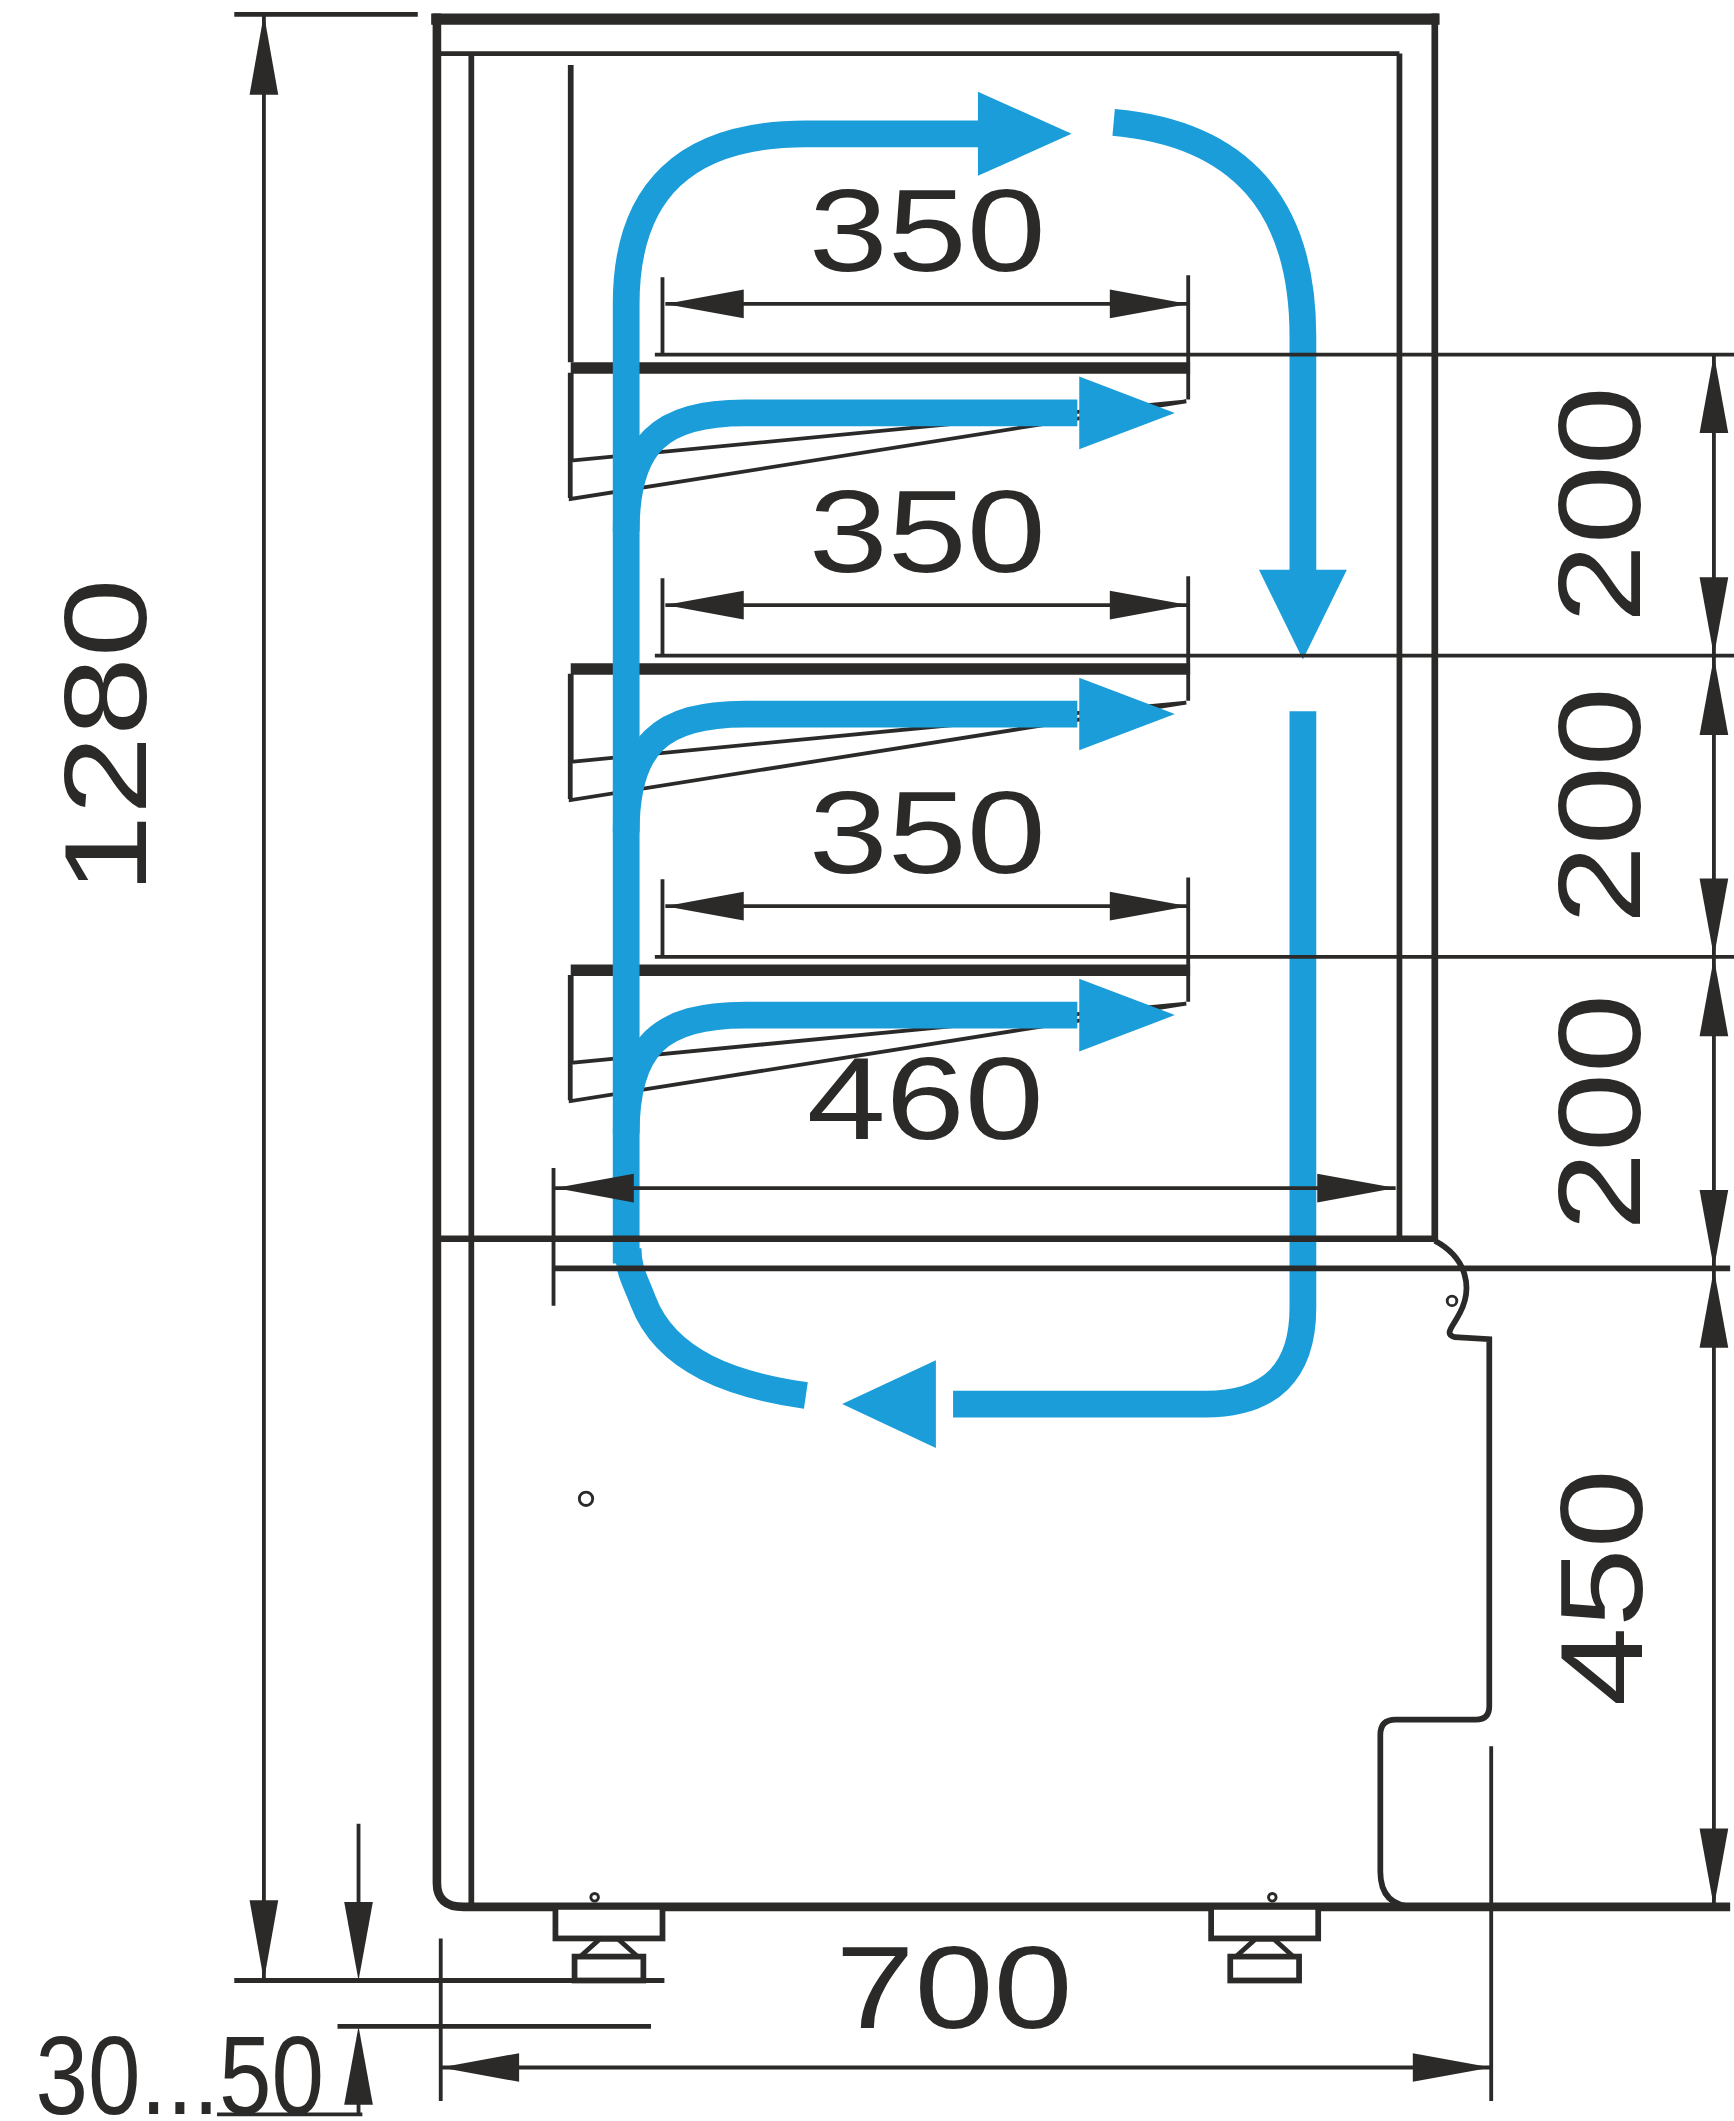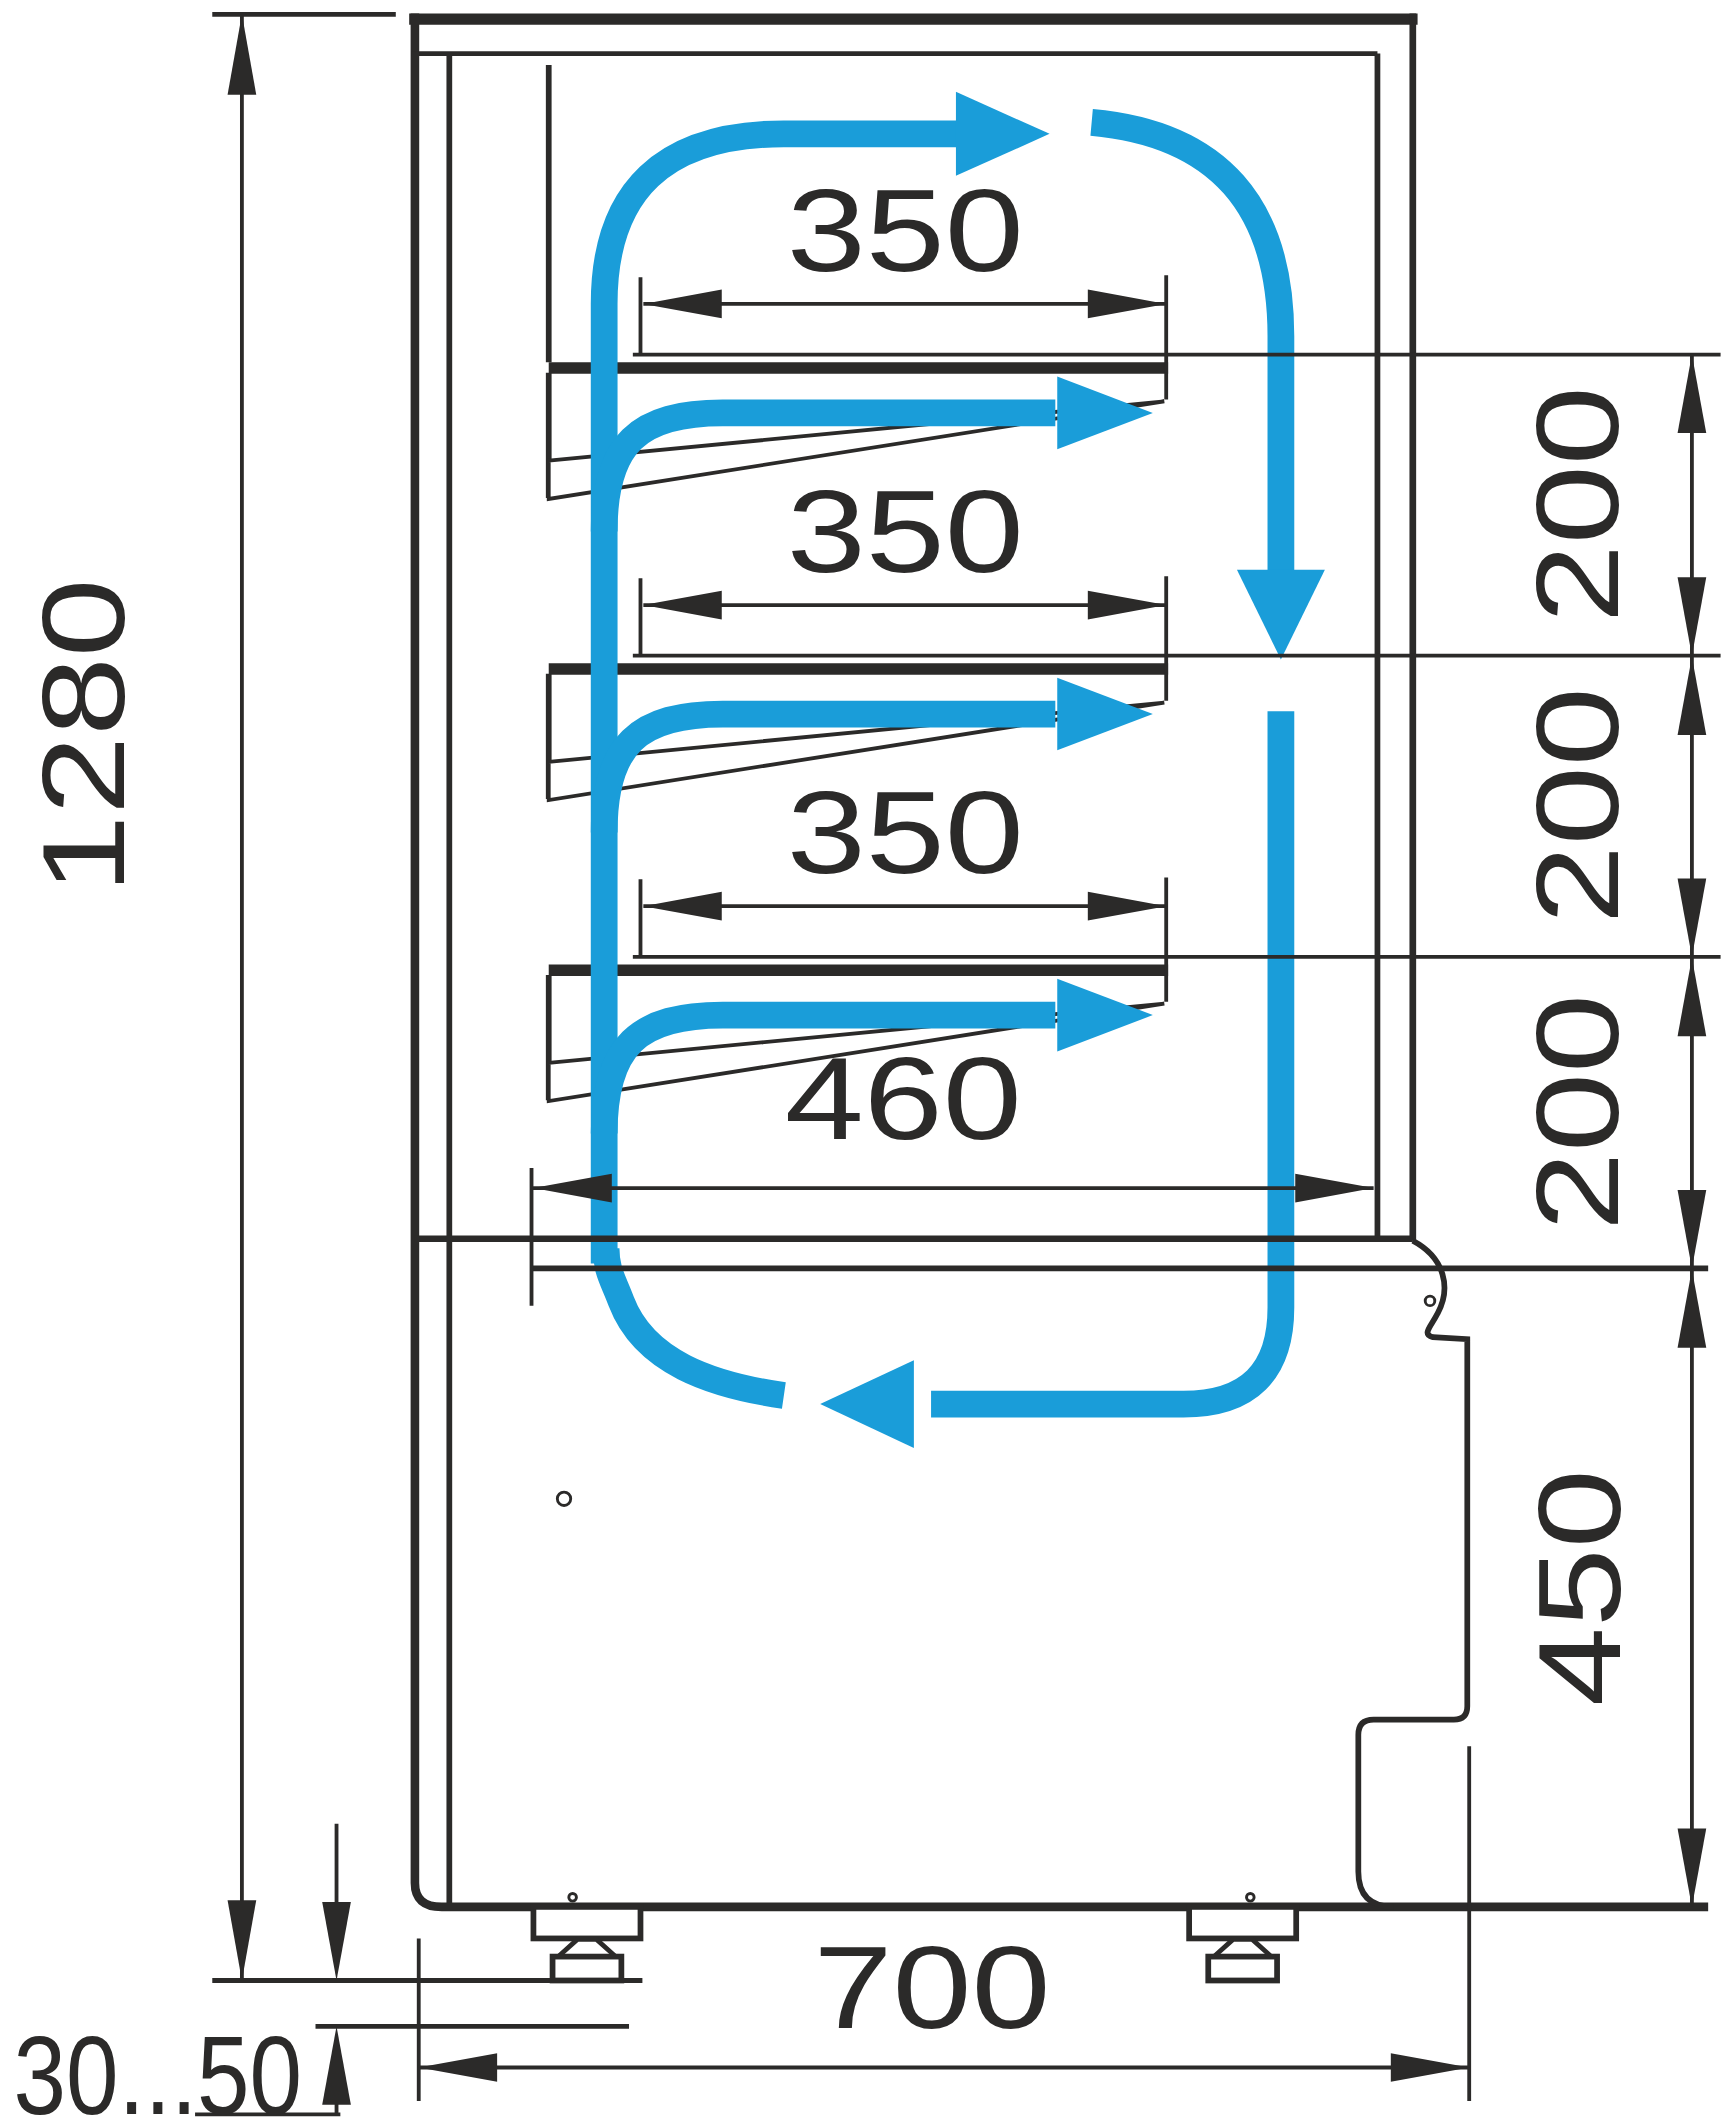--- a/index.html
+++ b/index.html
@@ -1,21 +1,21 @@
 <!DOCTYPE html>
 <html style="--line: #2B2A29; --flow: #1A9DD9; --bg: #FFFFFF;"><head>
 <meta charset="utf-8">
 <style>
   :root{
     --line:#2B2A29;
     --flow:#1A9DD9;
     --bg:#FFFFFF;
   }
   html,body{margin:0;padding:0;background:var(--bg);}
-  .stage{width:1444px;height:2121px;position:relative;background:var(--bg);}
+  .stage{width:1444px;height:2121px;position:relative;background:var(--bg);padding-left:22px;}
   svg{display:block;}
   .s{stroke:var(--line);fill:none;}
   .sw{stroke:var(--line);fill:var(--bg);}
   .blue{stroke:var(--flow);fill:none;}
   .bluef{fill:var(--flow);stroke:none;}
   .dimf{fill:var(--line);stroke:none;}
   text{
     font-family:"Liberation Sans", sans-serif;
     fill:var(--line);
   }

